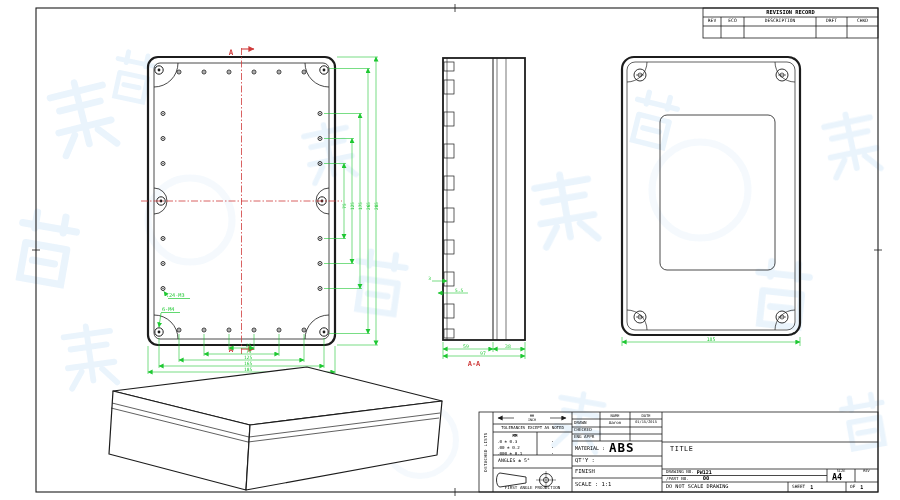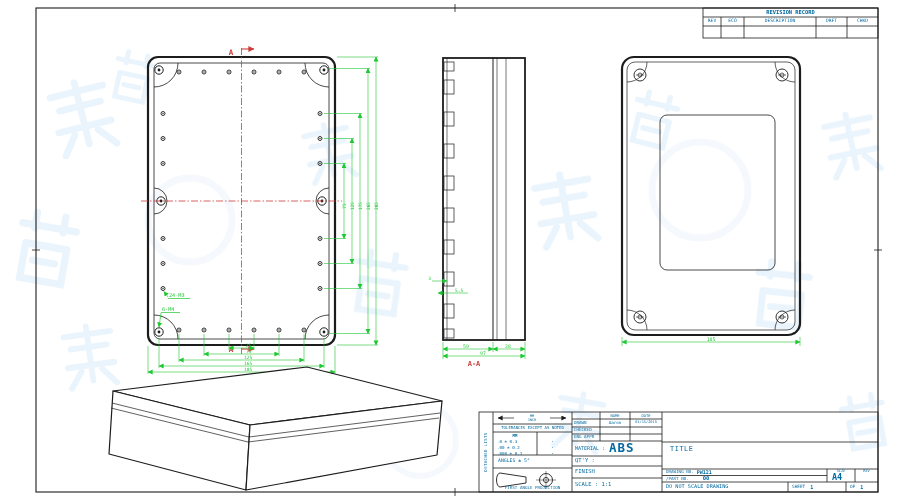--- a/index.html
+++ b/index.html
@@ -1,19 +1,19 @@
 <!DOCTYPE html>
 <html><head>
 <meta charset="utf-8">
 <style>
   html,body{margin:0;padding:0;background:#ffffff;}
   #canvas{position:relative;width:900px;height:500px;background:#ffffff;overflow:hidden;
           font-family:"DejaVu Sans Mono","Liberation Mono",monospace;}
   svg{position:absolute;left:0;top:0;}
-  .t{position:absolute;color:#0369a1;line-height:1;white-space:nowrap;
+  .t{position:absolute;color:#000000;line-height:1;white-space:nowrap;
      font-family:"DejaVu Sans Mono","Liberation Mono",monospace;}
   .c{display:flex;align-items:center;justify-content:center;text-align:center;}
   .l{display:flex;align-items:center;}
 </style>
 </head>
 <body>
 
 <div id="canvas">
 
 <svg width="900" height="500" viewBox="0 0 900 500">

